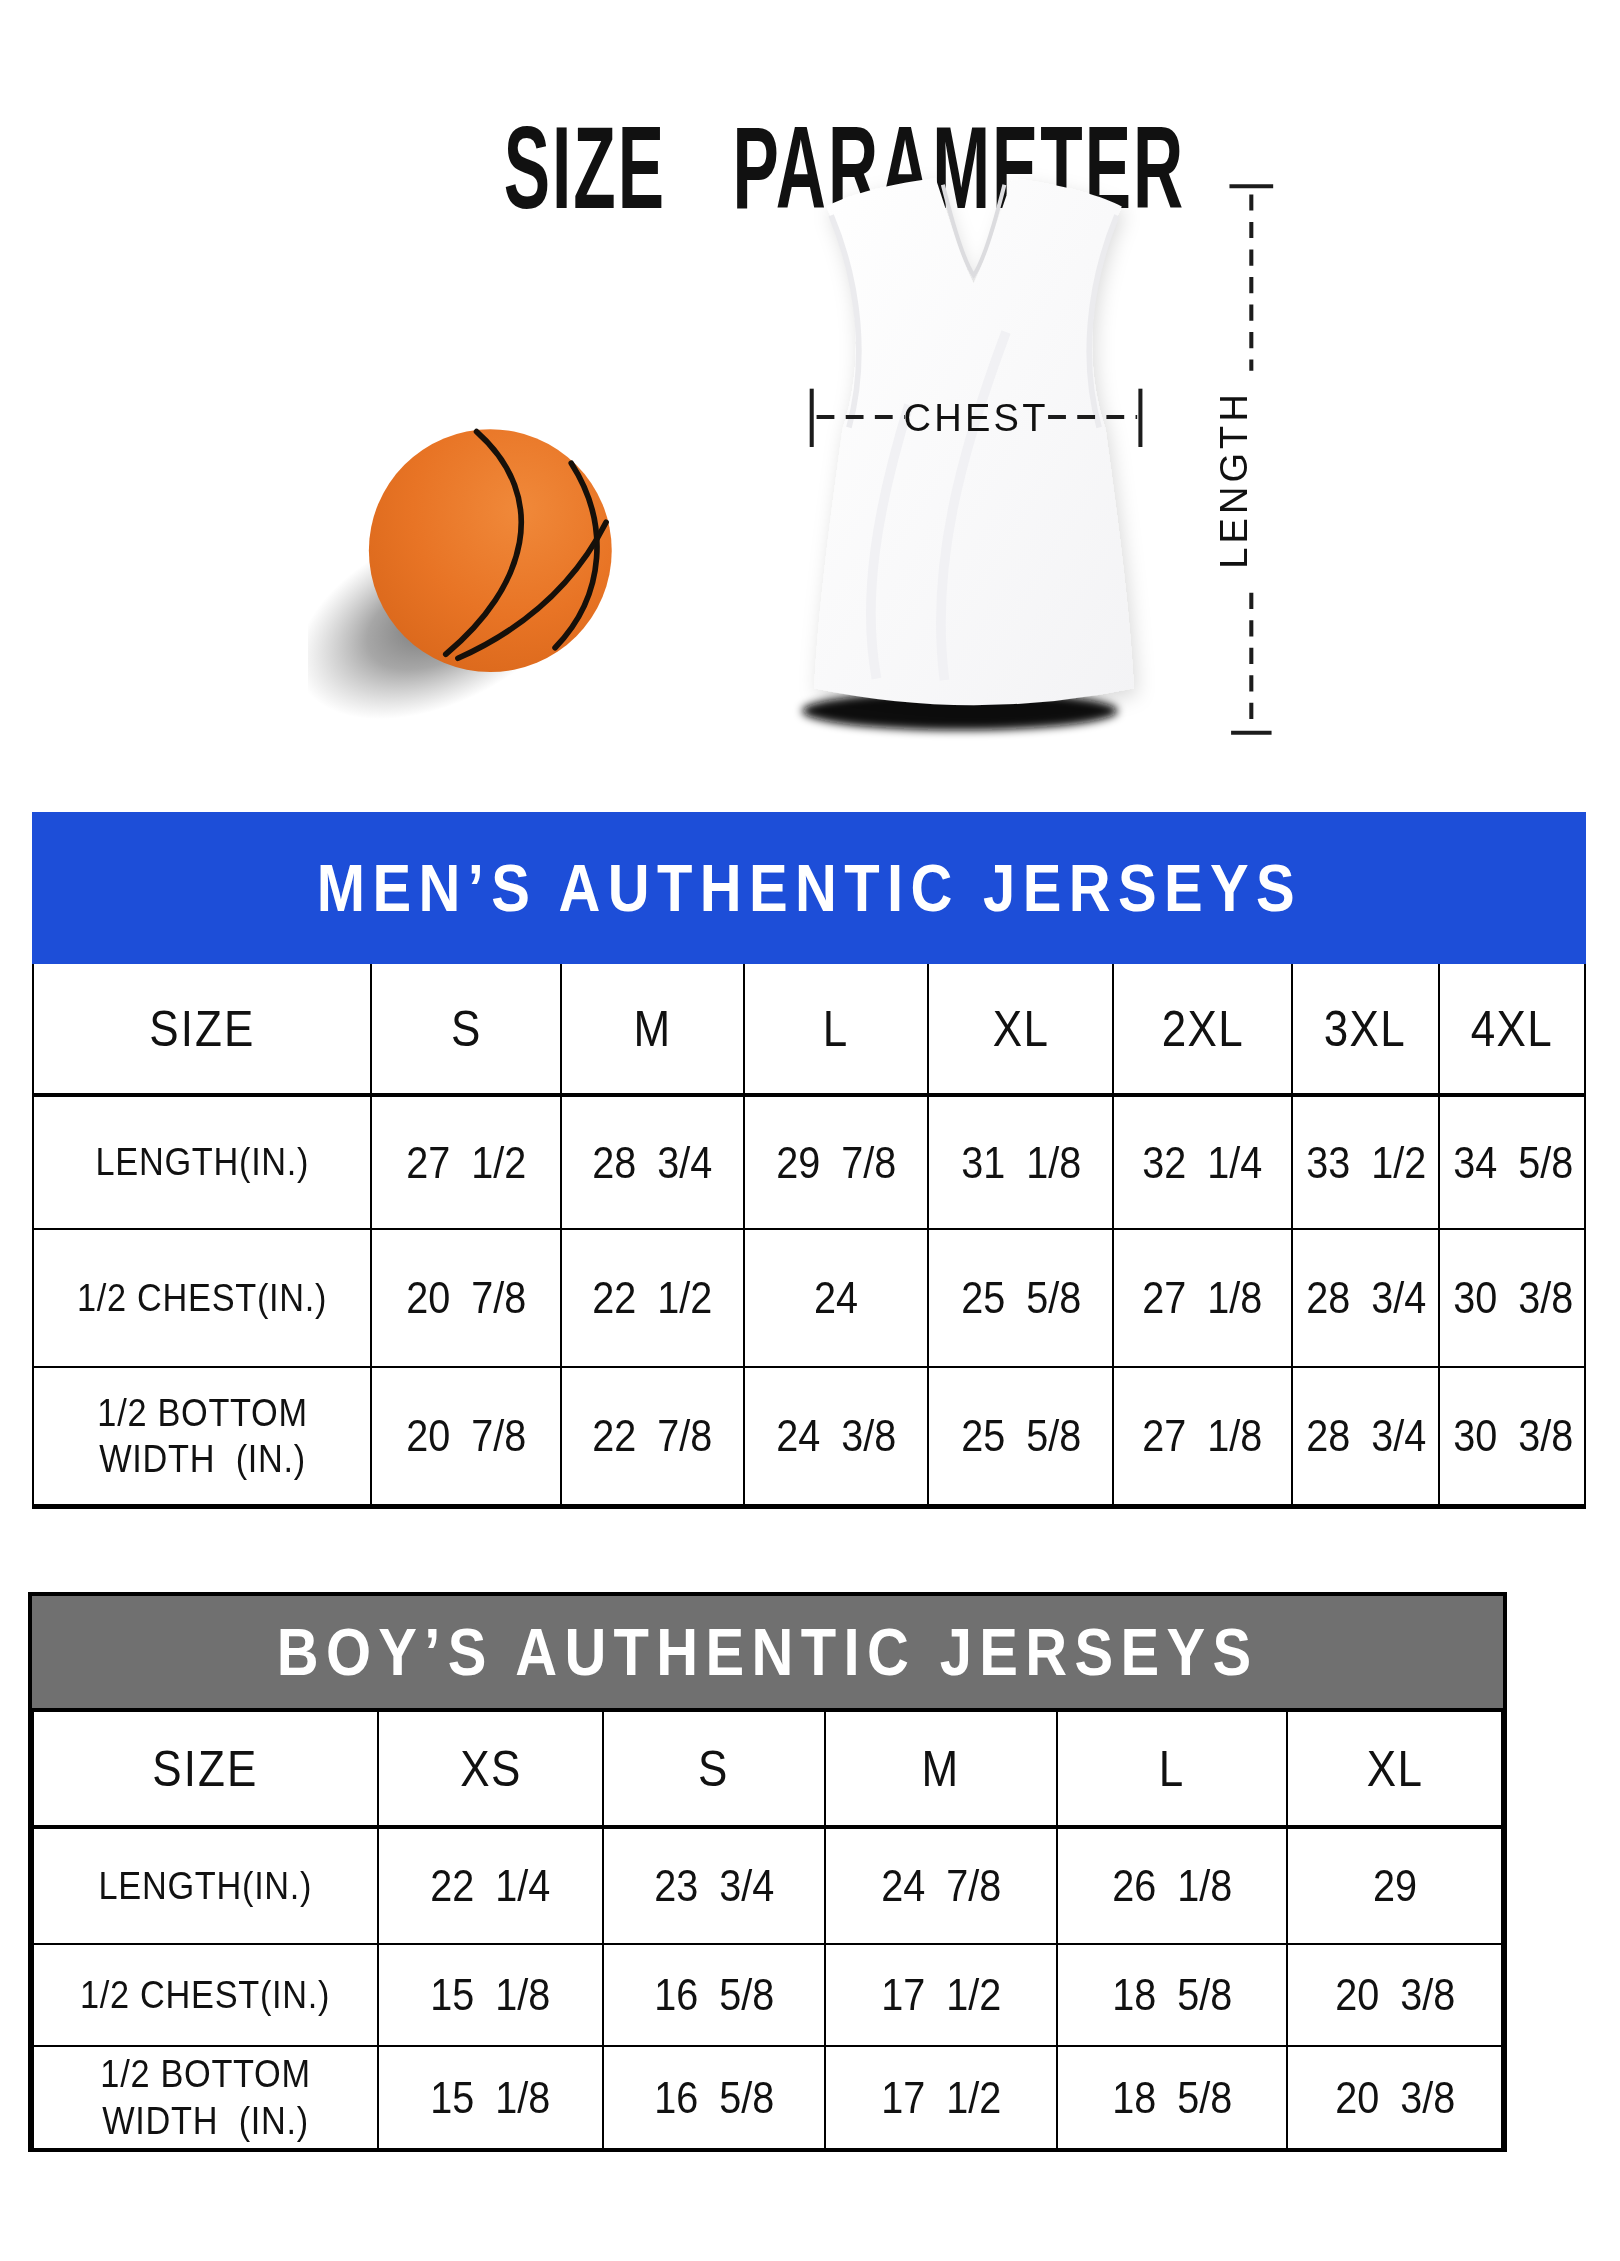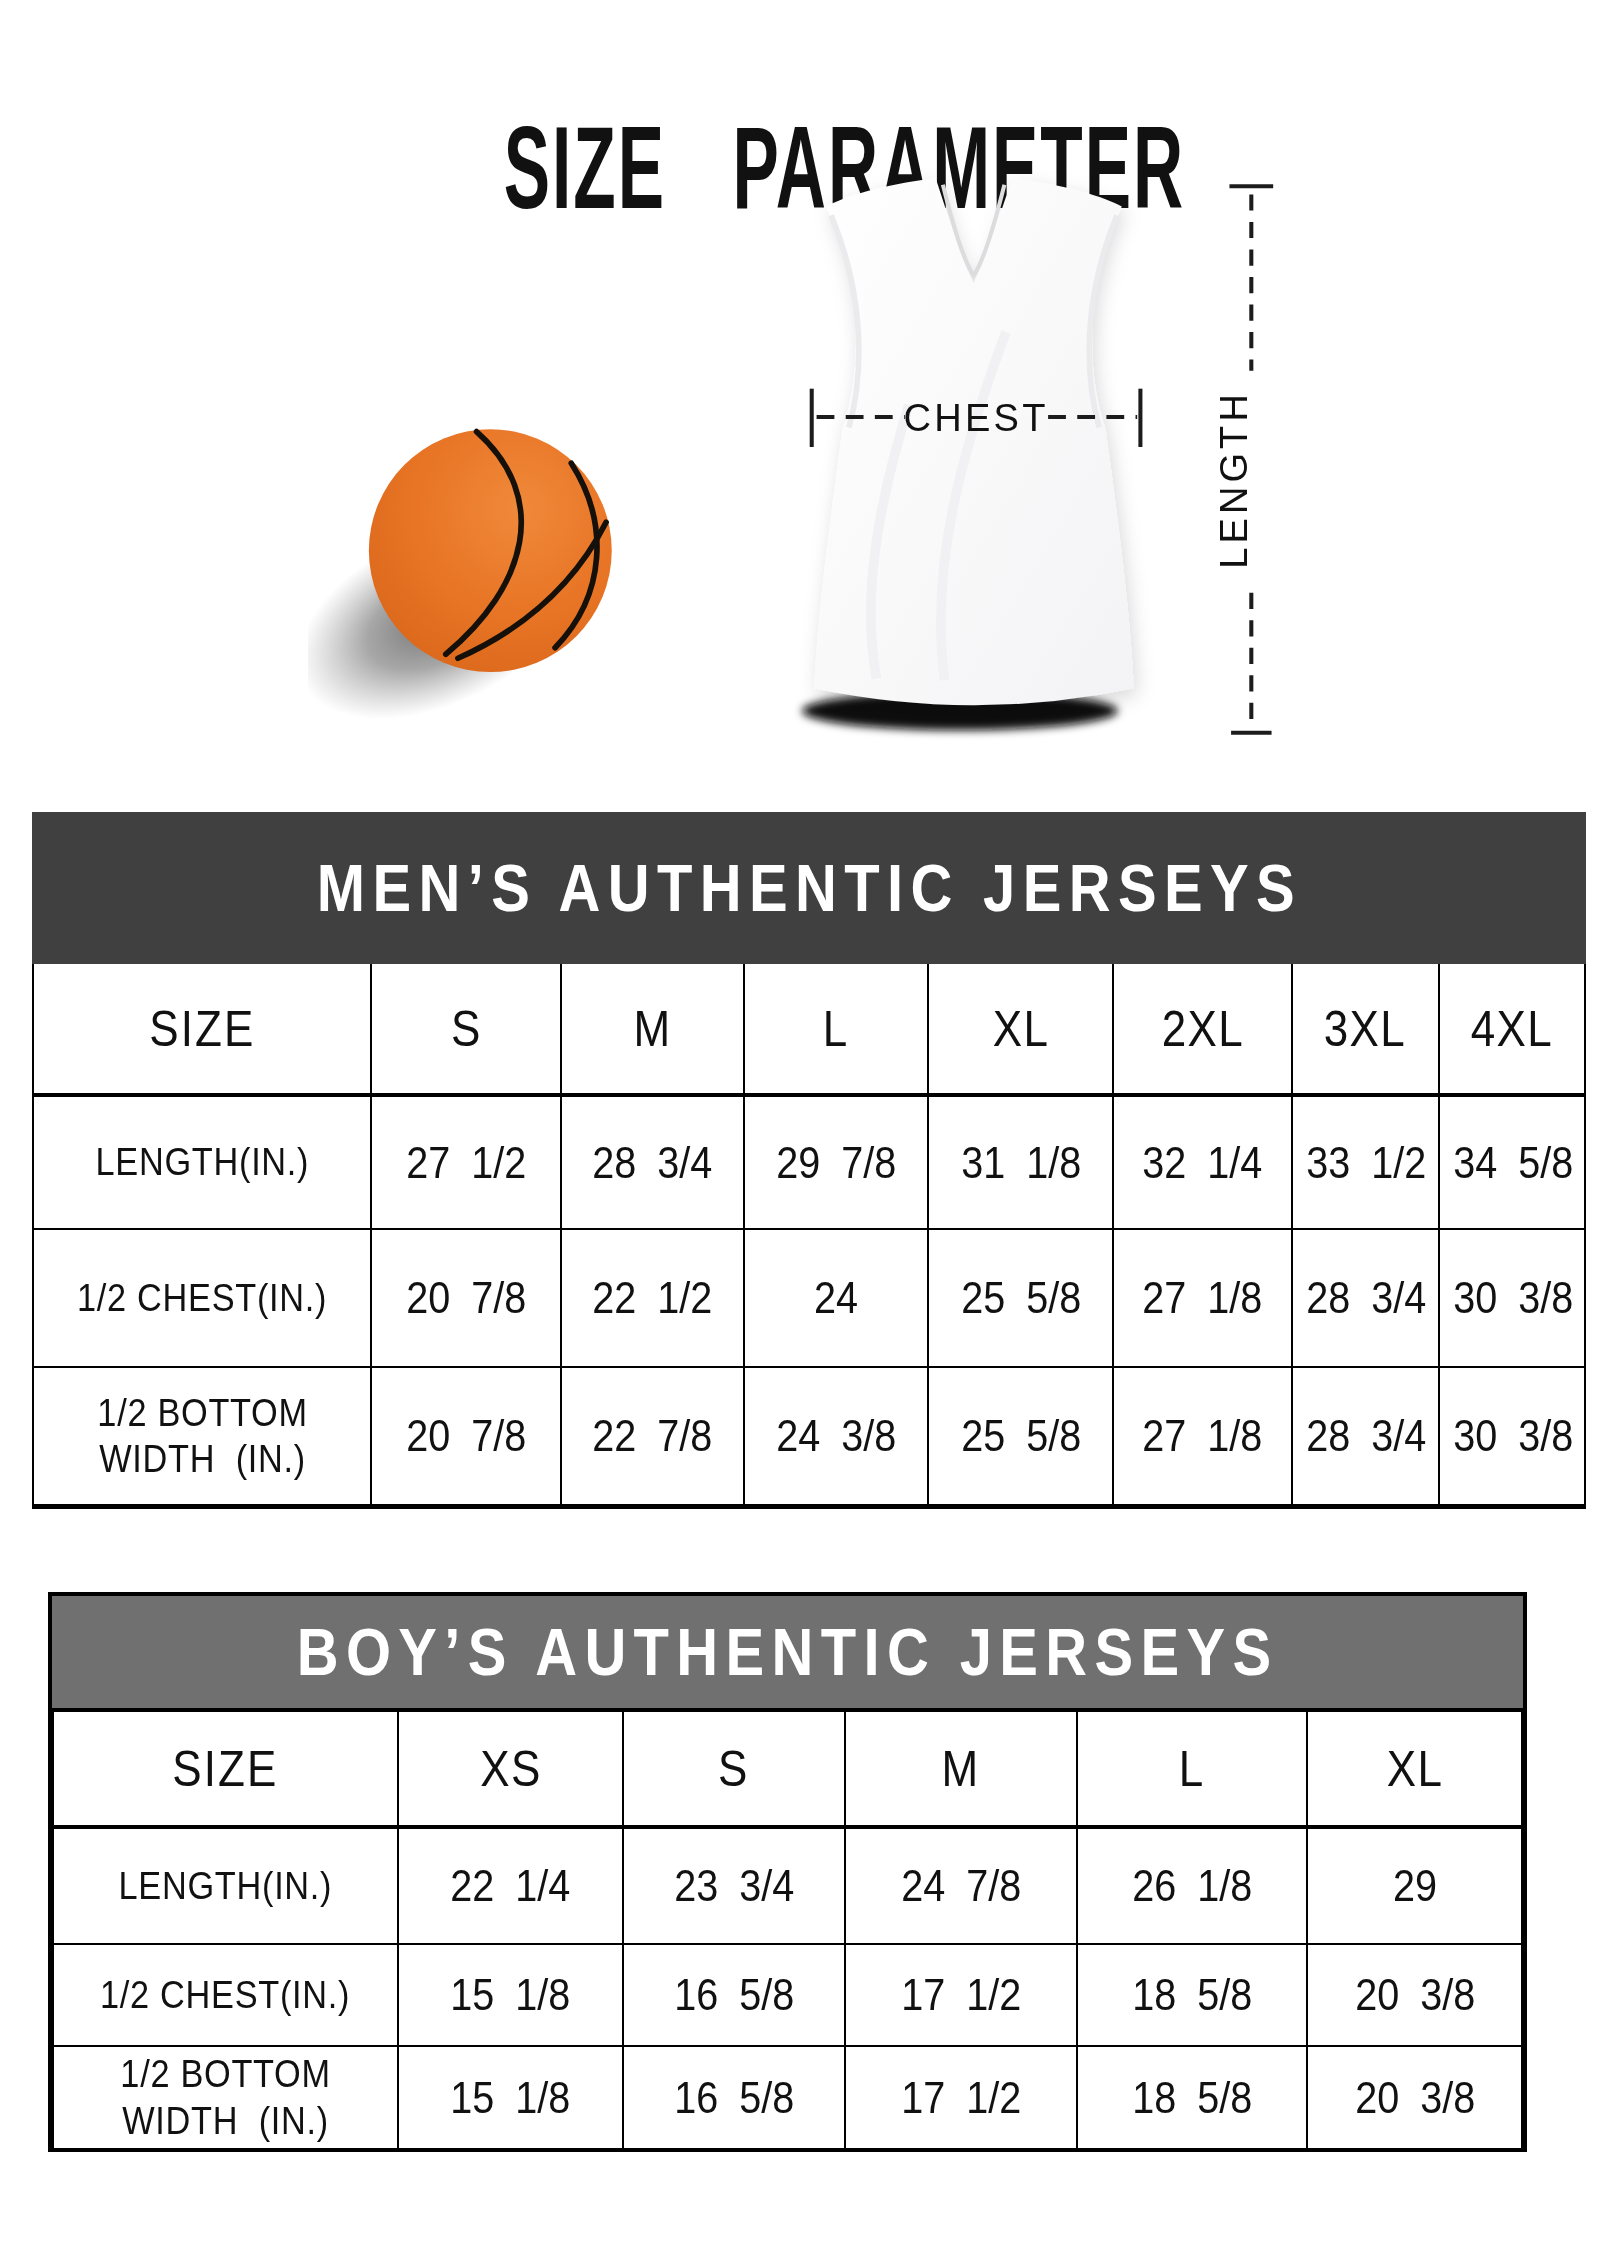--- a/index.html
+++ b/index.html
@@ -44,21 +44,21 @@
   .mens{left:32px;top:812px;width:1554px;}
   .mens .band{height:152px;}
   .mens tr.hd{height:131px;}
   .mens tr.hd td{border-top:none;border-bottom:4.9px solid #000;}
   .mens tr.r0{height:134px;}
   .mens tr.r1{height:138px;}
   .mens tr.r2{height:139px;}
   .mens tr.r2 td{border-bottom:5.7px solid #000;}
 
   
-  .boys{left:48px;top:1592px;width:1471px;border:4px solid #000;}
+  .boys{left:28px;top:1592px;width:1471px;border:4px solid #000;}
   .boys .band{height:112px;border-bottom:4px solid #000;}
   .boys tr.hd{height:115px;}
   .boys tr.hd td{border-top:none;border-bottom:4.9px solid #000;}
   .boys tr.r0{height:117px;}
   .boys tr.r1{height:102px;}
   .boys tr.r2{height:102px;}
   .boys tr.r2 td{border-bottom:none;}
 </style>
 </head>
 <body>
@@ -140,21 +140,21 @@
     <g stroke="#1c1c1c" stroke-width="5">
       <line x1="1138" y1="30" x2="1192" y2="30"></line>
       <line x1="1165" y1="40" x2="1165" y2="258" stroke-dasharray="20 14"></line>
       <line x1="1165" y1="532" x2="1165" y2="700" stroke-dasharray="20 14"></line>
       <line x1="1140" y1="705" x2="1190" y2="705"></line>
     </g>
     <text x="1160" y="392" text-anchor="middle" font-size="47" letter-spacing="5" fill="#111" transform="rotate(-90 1160 392)">LENGTH</text>
   </svg>
 
   <section class="size-table mens">
-    <div class="band" style="background:#404040;">
+    <div class="band" style="background:#1d4ed8;">
       <span class="band-title">MEN’S AUTHENTIC JERSEYS</span>
     </div>
     <table>
       <colgroup>
         <col style="width:21.8%">
           <col style="width:12.2%">
           <col style="width:11.8%">
           <col style="width:11.9%">
         <col style="width:11.9%">
           <col style="width:11.5%">

